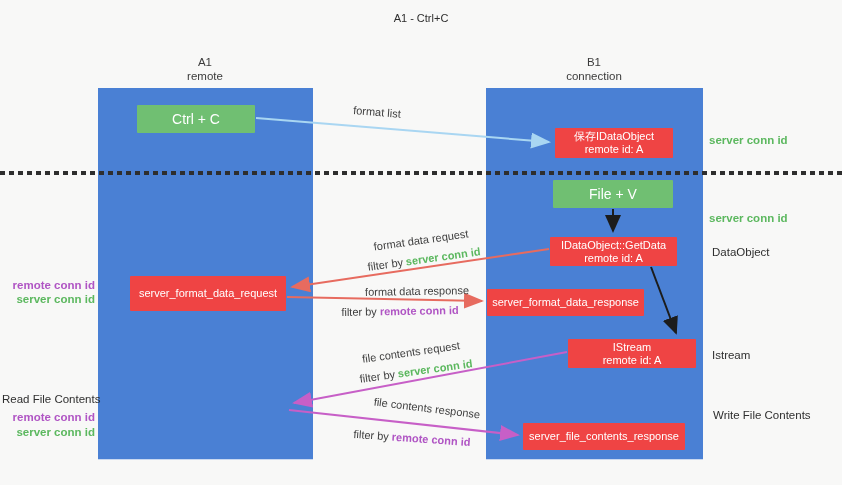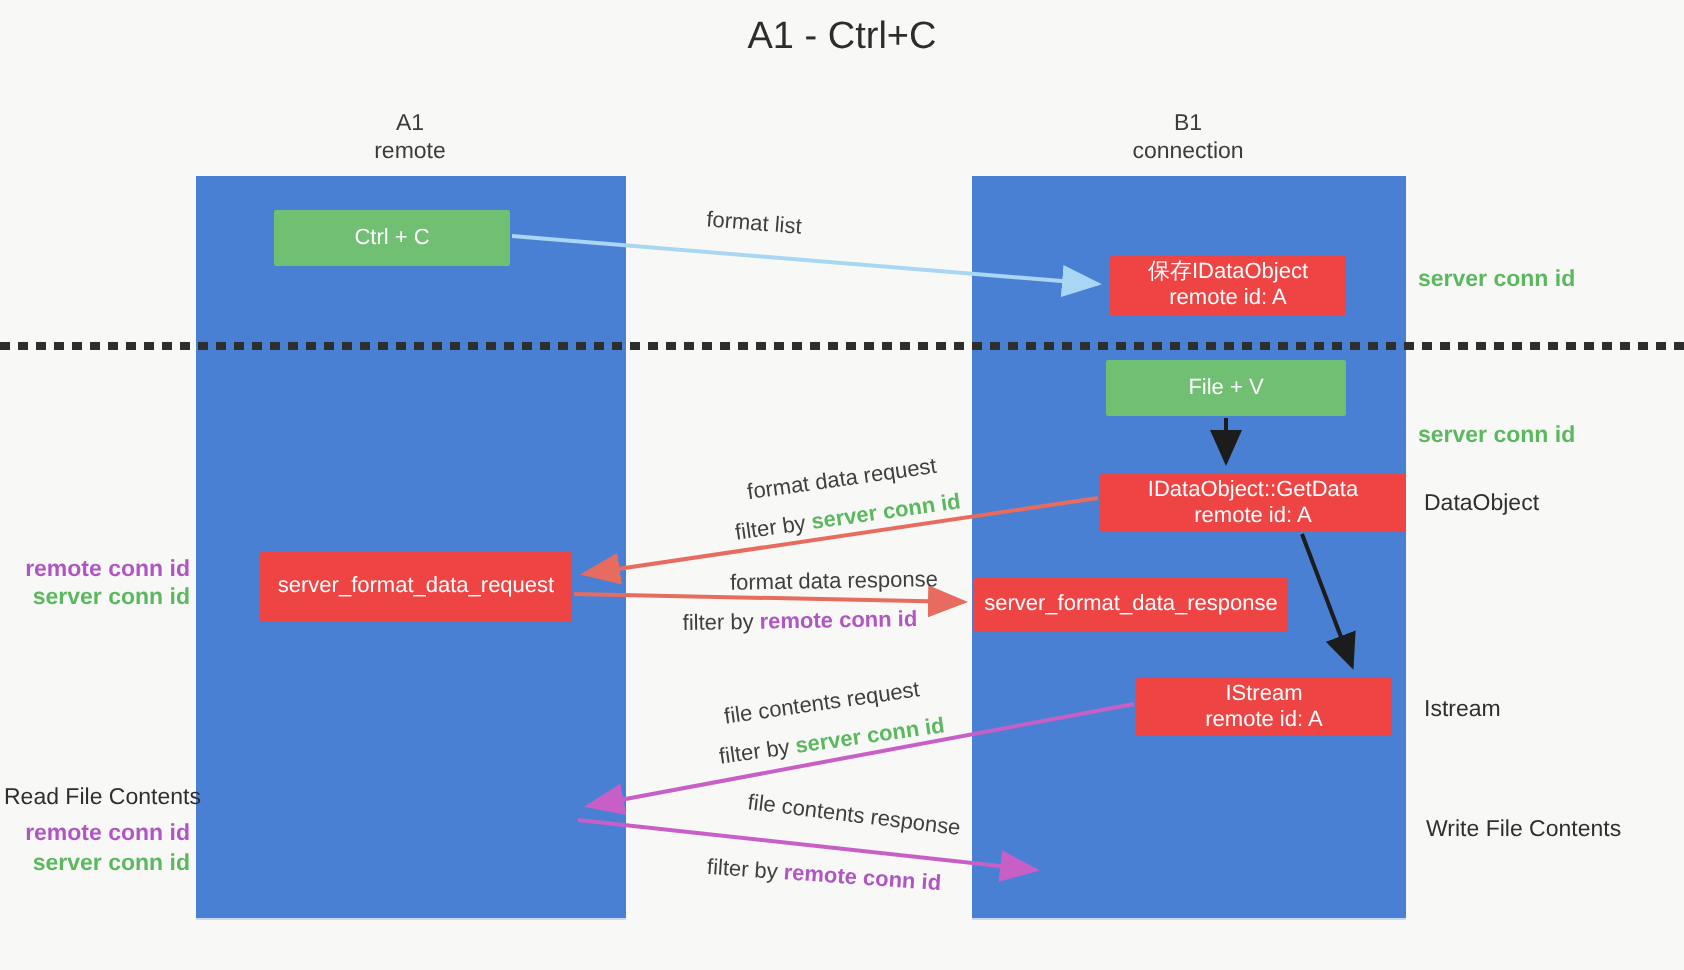--- a/index.html
+++ b/index.html
@@ -7,21 +7,21 @@
   body { font-family: "Liberation Sans", sans-serif; }
   .canvas {
     position: relative;
     width: 842px; height: 485px;
     background: #f8f8f7;
     overflow: hidden;
   }
   .title {
     position: absolute; top: 9px; left: 0; width: 842px;
     text-align: center; color: #2d2d2d;
-    font-size: 19px; line-height: 19px;
+    font-size: 11px; line-height: 19px;
   }
   .col-header {
     position: absolute; text-align: center;
     font-size: 11.5px; line-height: 14px; color: #3c3c3c;
   }
   .col-header.a { left: 105px; top: 55px; width: 200px; }
   .col-header.b { left: 494px; top: 55px; width: 200px; }
   .column {
     position: absolute; top: 88px; height: 372px;
     background: #4a80d4;
@@ -31,21 +31,21 @@
   .column.b { left: 486px; width: 217px; }
   .dotted-sep {
     position: absolute; left: 0; top: 171px; width: 842px; height: 4px;
     background: repeating-linear-gradient(90deg, #2e2e2e 0 5px, transparent 5px 9px);
     z-index: 5;
   }
   .node {
     position: absolute; z-index: 4;
     display: flex; flex-direction: column; align-items: center; justify-content: center;
     color: #ffffff; text-align: center;
-    font-size: 11px; line-height: 13px;
+    font-size: 14px; line-height: 13px;
     border-radius: 1px;
   }
   .node.green { background: #70bf72; }
   .node.orange { background: #ef4444; }
   .node.two-line { font-size: 11px; }
   .side-label {
     position: absolute; z-index: 6;
     font-size: 11.5px; line-height: 14px; color: #2f2f2f;
     white-space: nowrap;
   }
@@ -116,39 +116,42 @@
 
   <div class="node orange two-line" style="left:555px; top:128px; width:118px; height:30px;">
     <span>保存IDataObject</span>
     <span>remote id: A</span>
   </div>
 
   <div class="node green" style="left:553px; top:180px; width:120px; height:28px;">
     <span>File + V</span>
   </div>
 
-  <div class="node orange two-line" style="left:550px; top:237px; width:153px; height:29px;">
+  <div class="node orange two-line" style="left:550px; top:237px; width:127px; height:29px;">
     <span>IDataObject::GetData</span>
     <span>remote id: A</span>
   </div>
 
   <div class="node orange" style="left:130px; top:276px; width:156px; height:35px; font-size:11px;">
     <span>server_format_data_request</span>
   </div>
 
   <div class="node orange" style="left:487px; top:289px; width:157px; height:27px; font-size:11px;">
     <span>server_format_data_response</span>
   </div>
 
   <div class="node orange two-line" style="left:568px; top:339px; width:128px; height:29px;">
     <span>IStream</span>
     <span>remote id: A</span>
   </div>
 
 
+  <div class="node orange" style="left:523px; top:423px; width:162px; height:27px; font-size:11px;">
+    <span>server_file_contents_response</span>
+  </div>
 
   <div class="edge-label" style="left:377px; top:112px; transform:translate(-50%,-50%) rotate(4.5deg);">format list</div>
 
   <div class="edge-label" style="left:421px; top:240px; transform:translate(-50%,-50%) rotate(-8deg);">format data request</div>
   <div class="edge-label" style="left:424px; top:259px; transform:translate(-50%,-50%) rotate(-8deg);">
     <span>filter by</span><span class="key conn-green">server conn id</span>
   </div>
 
   <div class="edge-label" style="left:417px; top:291px; transform:translate(-50%,-50%) rotate(-1deg);">format data response</div>
   <div class="edge-label" style="left:400px; top:311px; transform:translate(-50%,-50%) rotate(-1deg);">

